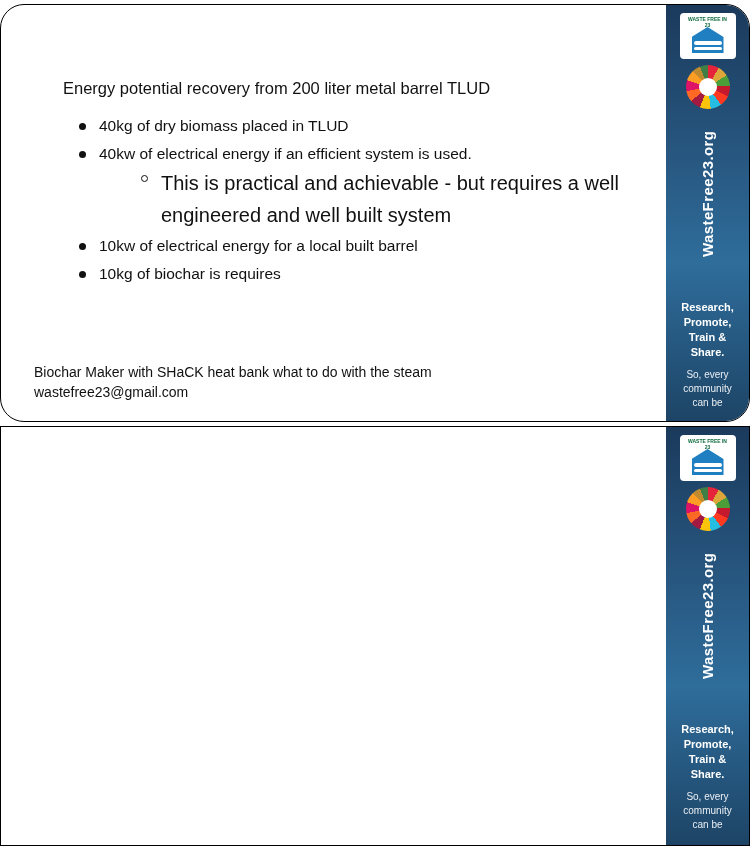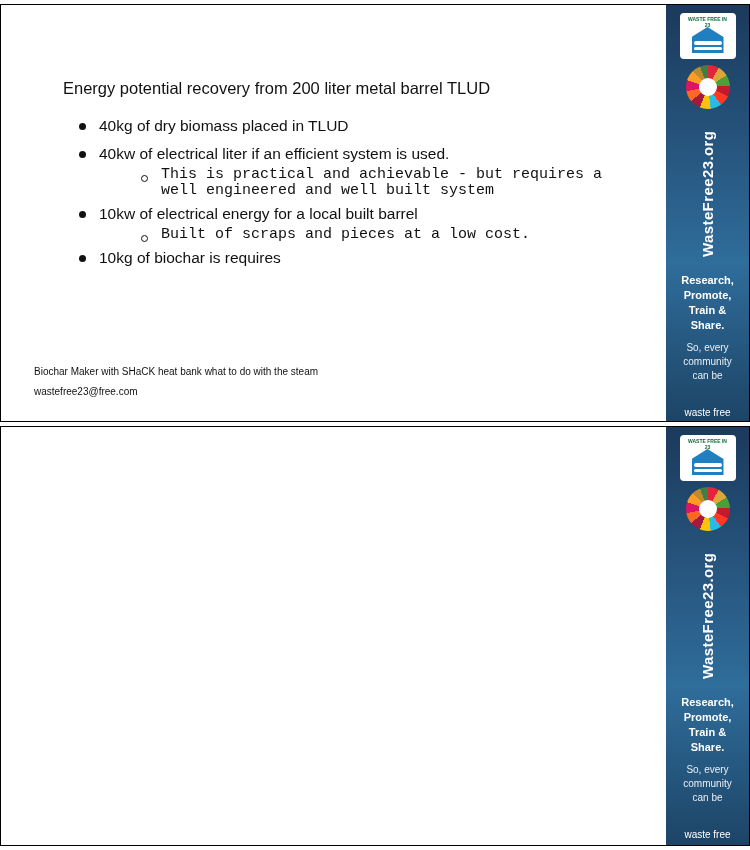--- a/index.html
+++ b/index.html
@@ -11,21 +11,21 @@
     position:relative;
     overflow:hidden;
   }
   .slide{
     position:absolute;left:0;width:750px;
     background:#fff;
     border:1px solid #000;
     box-sizing:border-box;
     overflow:hidden;
   }
-  #slide-1{top:4px;height:418px;}
+  #slide-1{top:4px;height:418px;border-radius:24px;}
   #slide-2{top:426px;height:420px;}
 
   
   .rail{
     position:absolute;top:0;right:0;width:83px;height:100%;
     background:linear-gradient(180deg,#1b3a5c 0%,#27567f 35%,#2f6d9b 62%,#1d4466 100%);
     color:#fff;text-align:center;
     box-sizing:border-box;
     padding-top:6px;
   }
@@ -62,21 +62,21 @@
   .rail-vertical{
     writing-mode:vertical-rl;
     transform:rotate(180deg);
     font-weight:bold;font-size:15px;letter-spacing:.4px;
     margin:0 auto;
     height:150px;
     display:flex;align-items:center;justify-content:center;
   }
   #slide-2 .rail-vertical{height:150px;}
   .rail-block{
-    font-size:11px;font-weight:bold;line-height:15px;margin-top:4px;
+    font-size:11px;font-weight:bold;line-height:15px;margin-top:31px;
   }
   .rail-sub{
     font-size:10px;line-height:14px;margin-top:8px;color:#e9eef3;font-weight:normal;
   }
   .rail-last{
     font-size:10px;margin-top:24px;color:#fff;
   }
 
   
   .s1-body{position:absolute;left:0;top:0;width:667px;height:100%;}
@@ -85,68 +85,63 @@
   }
   ul.lv1{margin:0;padding:0;list-style:none;position:absolute;left:70px;top:108px;width:560px;}
   ul.lv1 > li{
     position:relative;padding-left:28px;font-size:15.5px;line-height:26px;margin-bottom:2px;
   }
   ul.lv1 > li:before{
     content:"";position:absolute;left:8px;top:10px;width:7px;height:7px;border-radius:50%;background:#111;
   }
   ul.lv2{margin:0;padding:0;list-style:none;margin-left:36px;}
   ul.lv2 > li{
-    position:relative;padding-left:26px;font-size:15px;line-height:16px;font-family:Liberation Mono, monospace;
+    position:relative;padding-left:26px;font-size:20px;line-height:32px;
   }
   ul.lv2 > li:before{
     content:"";position:absolute;left:6px;top:8px;width:7px;height:7px;border-radius:50%;
     background:#fff;border:1.3px solid #111;box-sizing:border-box;
   }
   .s1-foot{
-    position:absolute;left:33px;top:357px;font-size:10px;line-height:20px;color:#111;
+    position:absolute;left:33px;top:357px;font-size:14px;line-height:20px;color:#111;
   }
 
   
   .s2-body{position:absolute;left:0;top:0;width:667px;height:100%;}
 </style>
 </head>
 <body>
 
 <div class="slide" id="slide-1">
   <div class="s1-body">
     <div class="s1-title">Energy potential recovery from 200 liter metal barrel TLUD</div>
 
     <ul class="lv1">
       <li>
         <span>40kg of dry biomass placed in TLUD</span>
       </li>
       <li>
-        <span>40kw of electrical liter if an efficient system is used.</span>
+        <span>40kw of electrical energy if an efficient system is used.</span>
         <ul class="lv2">
           <li>
             <span>This is practical and achievable - but requires a well engineered and well built system</span>
           </li>
         </ul>
       </li>
       <li>
         <span>10kw of electrical energy for a local built barrel</span>
-        <ul class="lv2">
-          <li>
-            <span>Built of scraps and pieces at a low cost.</span>
-          </li>
-        </ul>
       </li>
       <li>
         <span>10kg of biochar is requires</span>
       </li>
     </ul>
 
     <div class="s1-foot">
       <div>Biochar Maker with SHaCK heat bank what to do with the steam</div>
-      <div>wastefree23@free.com</div>
+      <div>wastefree23@gmail.com</div>
     </div>
   </div>
 
   <div class="rail">
     <div class="rail-logo">
       <div class="lg-top">WASTE FREE IN 23</div>
       <div class="lg-house"></div>
       <div class="lg-wave"></div>
       <div class="lg-wave2"></div>
     </div>

